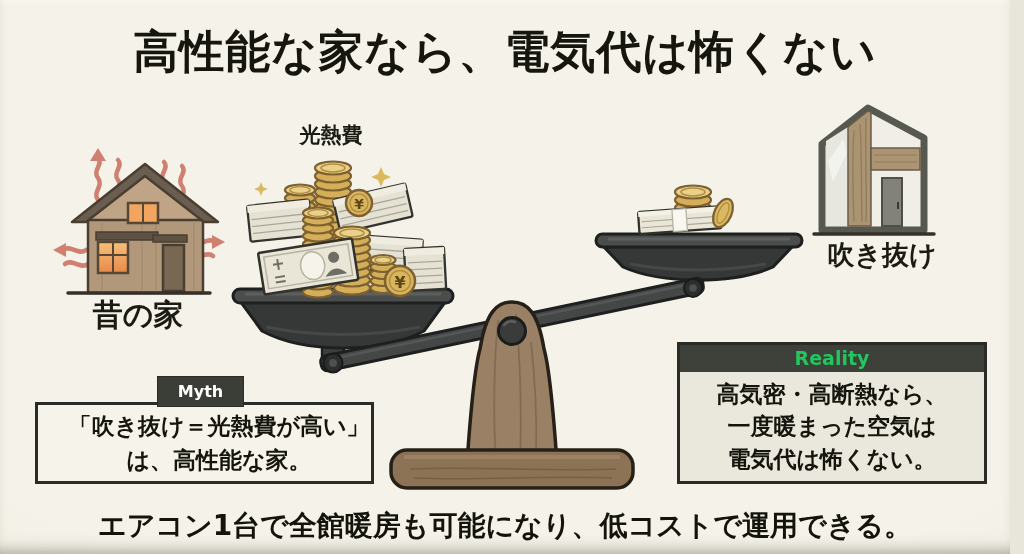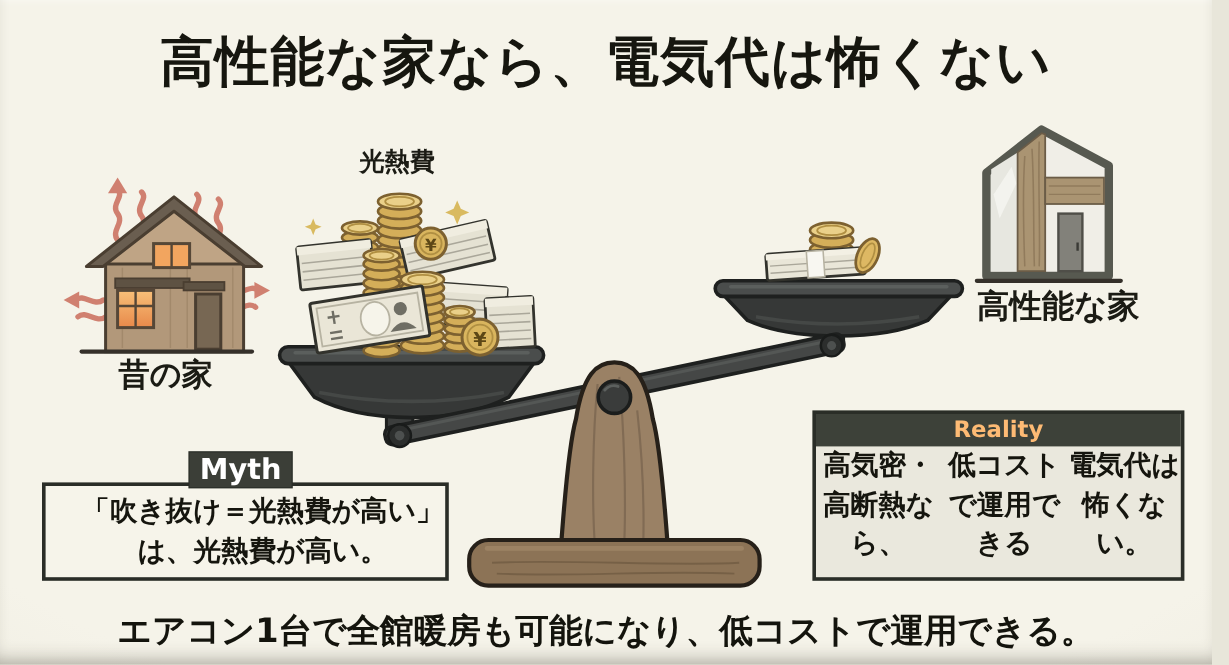--- a/index.html
+++ b/index.html
@@ -4,38 +4,38 @@
 <style>
   html,body{margin:0;padding:0;background:#e8e6da;font-family:"DejaVu Sans","Liberation Sans",sans-serif;}
   #canvas{position:relative;width:1010px;height:554px;overflow:hidden;
     background:radial-gradient(120% 125% at 50% 42%, #f5f3e9 55%, #eceadd 82%, #e2e0d2 100%);}
   #canvas::after{content:"";position:absolute;inset:0;pointer-events:none;
     box-shadow:inset 0 -12px 16px -10px rgba(55,50,40,.45), inset 0 6px 10px -8px rgba(255,255,255,.8);}
   .abs{position:absolute;}
   .title{top:22px;left:0;width:100%;text-align:center;font-size:45px;font-weight:800;color:#16160f;letter-spacing:1px;}
   .lbl{font-weight:800;color:#1b1b14;text-align:center;}
   .lbl-utility{left:266px;top:121px;width:130px;font-size:21px;}
-  .lbl-oldhouse{left:46px;top:295px;width:184px;font-size:26px;}
+  .lbl-oldhouse{left:46px;top:295px;width:184px;font-size:30px;}
   .lbl-modernhouse{left:798px;top:237px;width:168px;font-size:27px;}
   .footer{top:507px;left:0;width:100%;text-align:center;font-size:28px;font-weight:800;color:#14140d;}
   
   .arrow-wrap{left:423px;top:162px;width:190px;height:92px;}
   .arrow-wrap svg{filter:drop-shadow(0 2px 2px rgba(60,70,55,.25));}
   .arrow-label{left:20px;top:30px;width:118px;text-align:center;font-size:25px;font-weight:800;color:#ffffff;
     letter-spacing:1px;text-shadow:0 1px 2px rgba(30,60,35,.35);}
   
   .myth-tag{left:158px;top:377px;width:85px;height:29px;background:#3b3e37;color:#fff;
-    font-size:24px;font-weight:800;text-align:center;line-height:29px;z-index:5;box-shadow:0 0 0 1px #2a2d27;}
+    font-size:16px;font-weight:800;text-align:center;line-height:29px;z-index:5;box-shadow:0 0 0 1px #2a2d27;}
   .myth-box{left:35px;top:402px;width:333px;height:76px;border:3px solid #2a2d27;background:#f6f4ea;
     display:flex;flex-direction:column;justify-content:center;z-index:4;}
   .myth-box div{text-align:center;font-size:23px;font-weight:800;color:#15150e;line-height:1.5;padding-left:29px;}
   
   .reality-box{left:677px;top:342px;width:304px;height:136px;border:3px solid #2a2d27;background:#eae8dd;z-index:4;}
-  .reality-head{height:27px;background:#3d4139;color:#fdba74;font-size:19px;font-weight:800;text-align:center;line-height:27px;}
-  .reality-body{display:flex;flex-direction:row;justify-content:center;height:109px;}
+  .reality-head{height:27px;background:#3d4139;color:#22c55e;font-size:19px;font-weight:800;text-align:center;line-height:27px;}
+  .reality-body{display:flex;flex-direction:column;justify-content:center;height:109px;}
   .reality-body div{text-align:center;font-size:23px;font-weight:800;color:#15150e;line-height:1.42;}
 </style>
 </head>
 <body>
 
 <div id="canvas">
 
   <div class="abs title">高性能な家なら、電気代は怖くない</div>
 
   <svg class="abs" style="left:46px;top:138px;" width="184" height="168" viewBox="0 0 184 168">
@@ -306,32 +306,32 @@
     </g>
     <rect x="59" y="48" width="49" height="22" fill="#aa9472" stroke="#6b5c47" stroke-width="1.5"></rect>
     <g stroke="#8d7759" stroke-width="1.2" fill="none" opacity="0.85">
       <line x1="62" y1="55" x2="105" y2="55"></line>
         <line x1="62" y1="62" x2="105" y2="62"></line>
     </g>
     <rect x="70" y="78" width="20" height="48" fill="#82817a" stroke="#4f4e48" stroke-width="2"></rect>
     <line x1="86" y1="102" x2="86" y2="109" stroke="#3a3a35" stroke-width="2"></line>
     <line x1="2" y1="134" x2="122" y2="134" stroke="#35302a" stroke-width="3.5" stroke-linecap="round"></line>
   </svg>
-  <div class="abs lbl lbl-modernhouse">高性能な家</div>
+  <div class="abs lbl lbl-modernhouse">吹き抜け</div>
 
   <div class="abs myth-tag">Myth</div>
   <div class="abs myth-box">
     <div>「吹き抜け＝光熱費が高い」</div>
-    <div>は、光熱費が高い。</div>
+    <div>は、高性能な家。</div>
   </div>
 
   <div class="abs reality-box">
     <div class="reality-head">Reality</div>
     <div class="reality-body">
       <div>高気密・高断熱なら、</div>
-      <div>低コストで運用できる</div>
+      <div>一度暖まった空気は</div>
       <div>電気代は怖くない。</div>
     </div>
   </div>
 
   <div class="abs footer">エアコン1台で全館暖房も可能になり、低コストで運用できる。</div>
 
 </div>
 
 </body></html>

